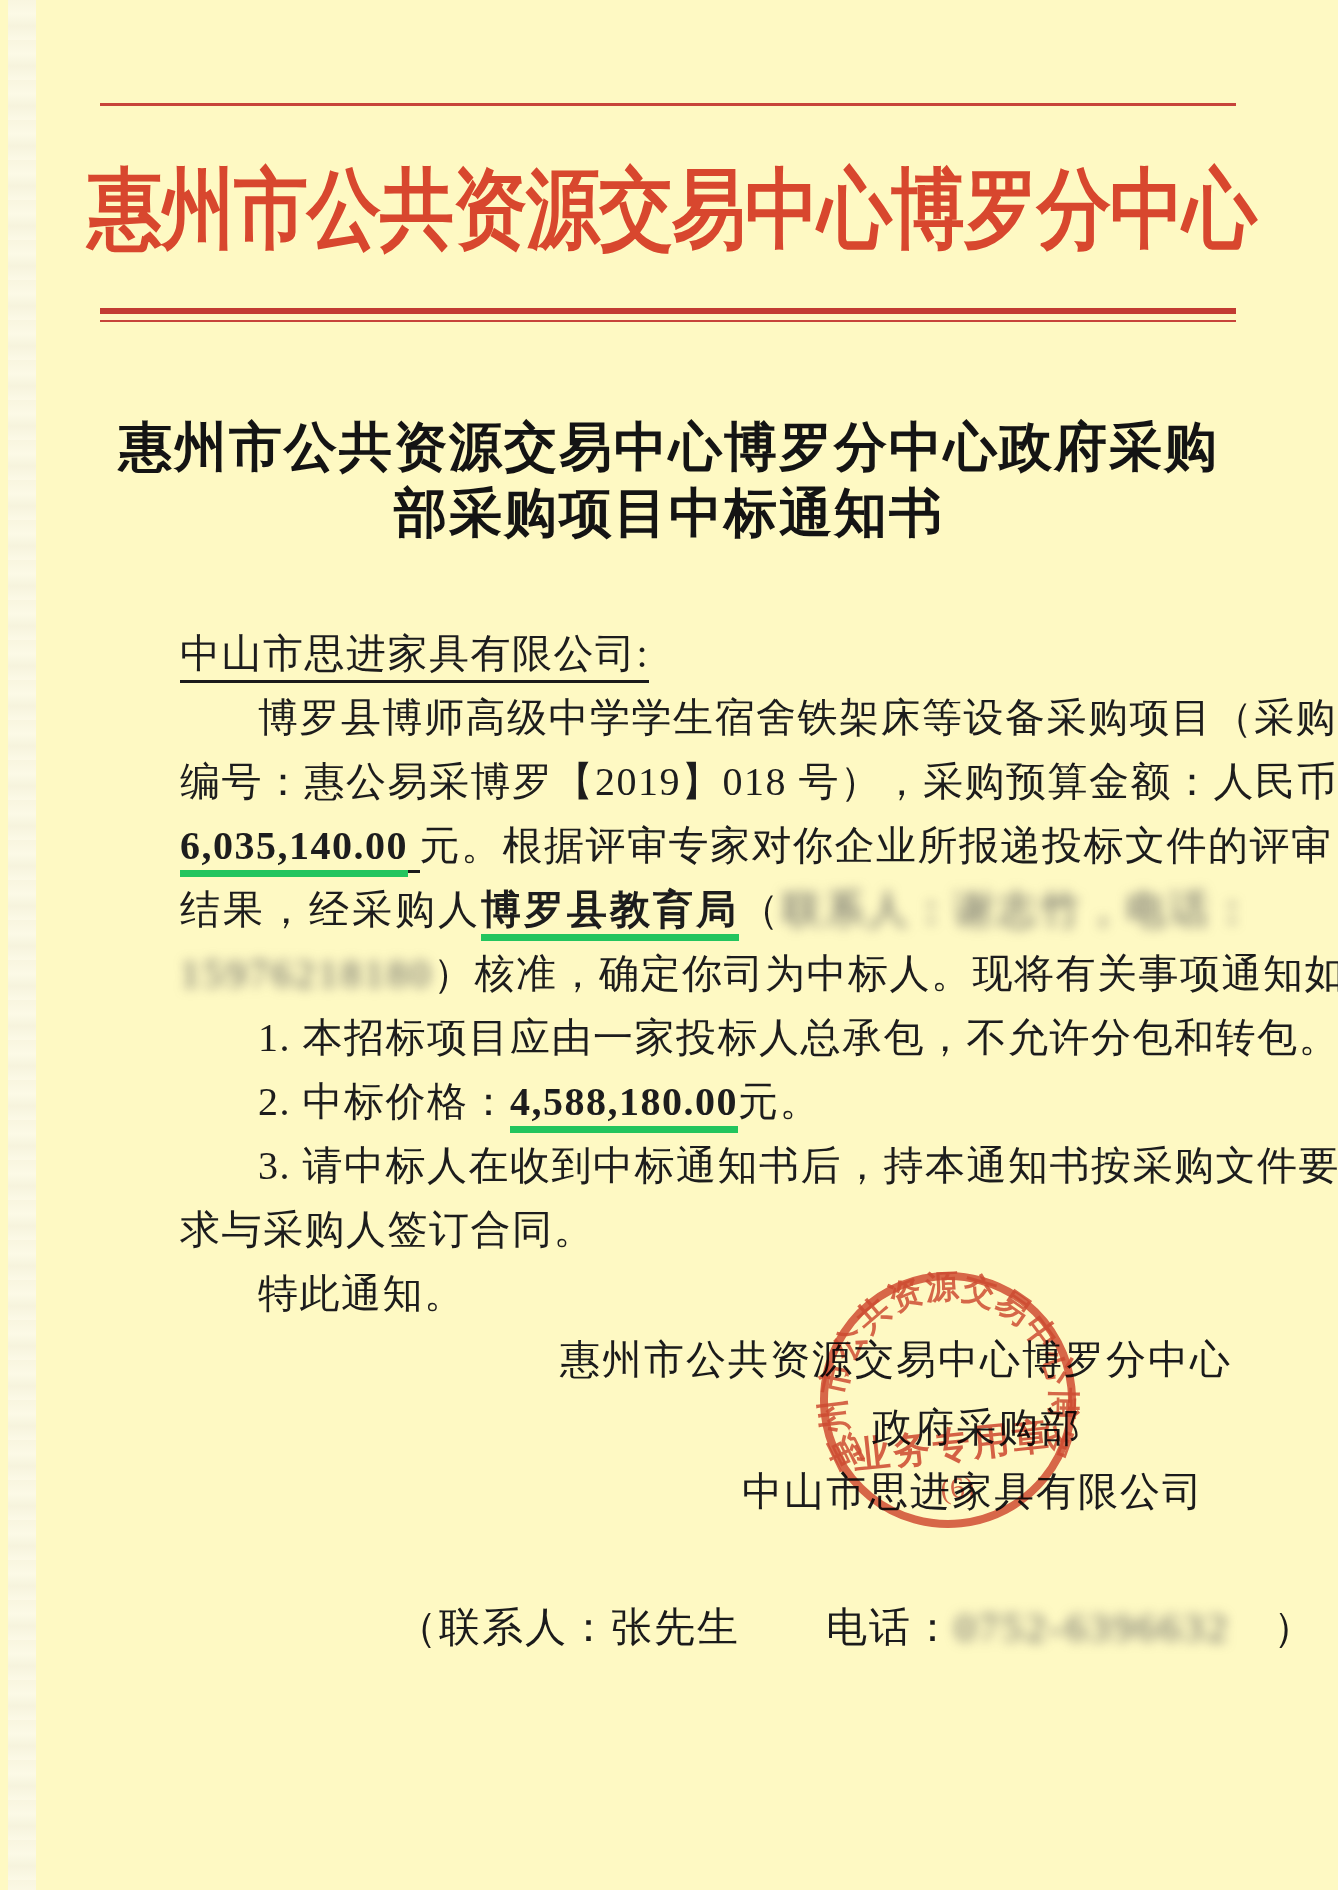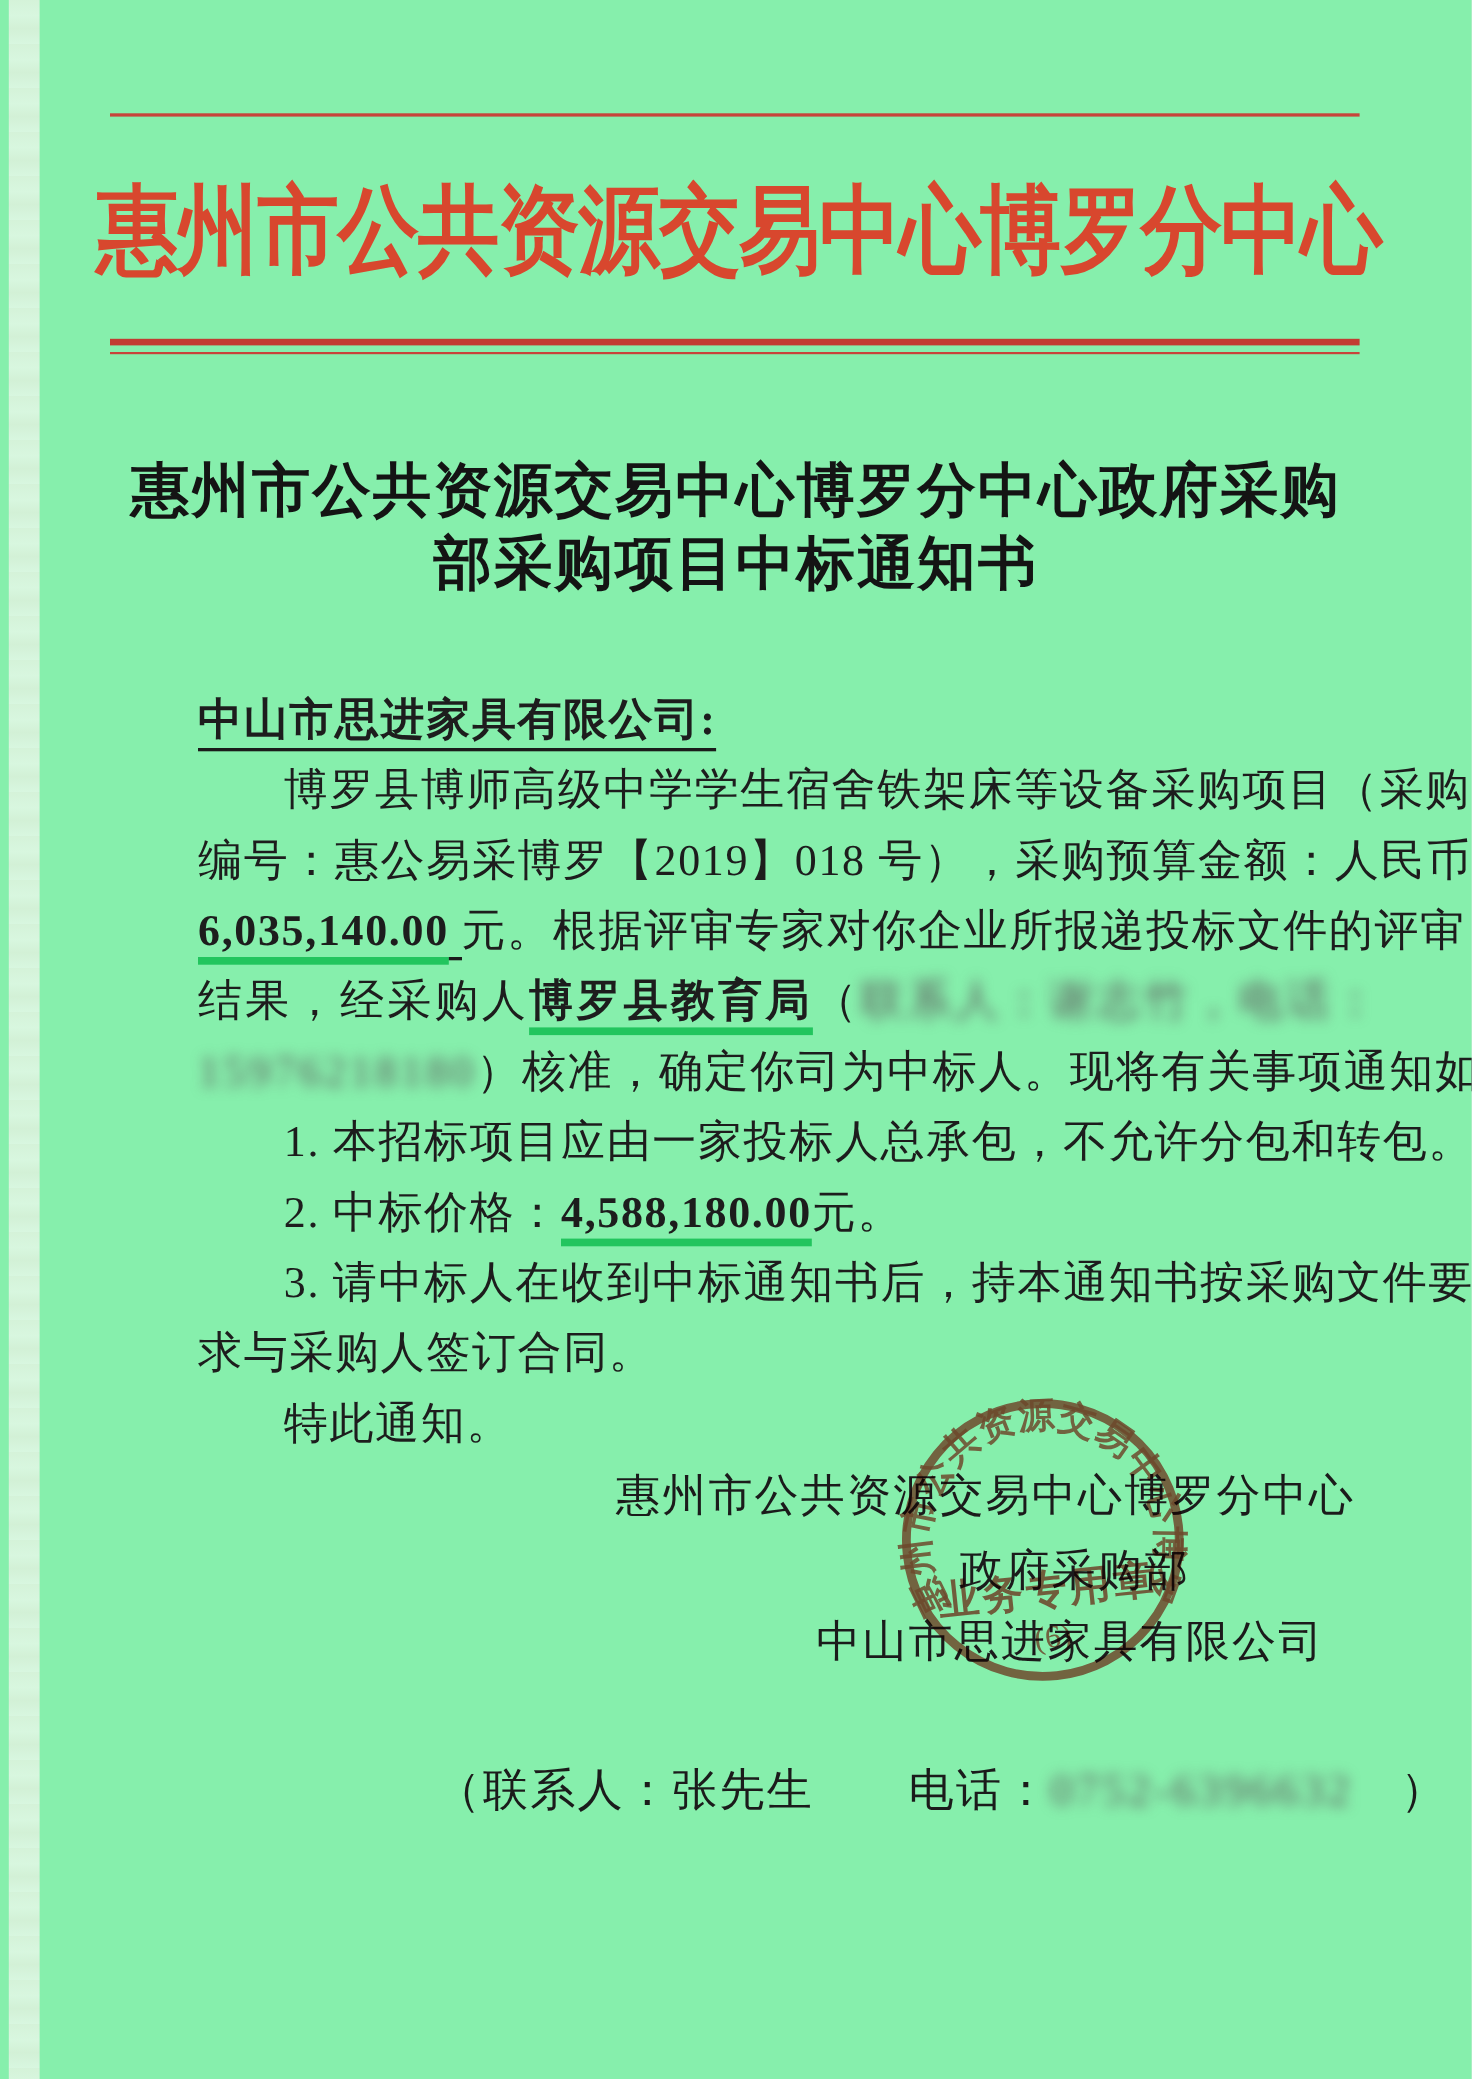--- a/index.html
+++ b/index.html
@@ -1,20 +1,20 @@
 <!DOCTYPE html>
 <html><head>
 <meta charset="utf-8">
 <style>
   html,body{margin:0;padding:0;background:#e9e9e9;}
   .page{
     position:relative;
     width:1338px;height:1890px;
     margin:0 auto;
-    background:#86efac;
+    background:#fef9c3;
     overflow:hidden;
     font-family:"Liberation Serif","DejaVu Serif",serif;
     color:#1d1d1d;
   }
   .scan-edge{
     position:absolute;left:8px;top:0;width:28px;height:100%;
     background:repeating-linear-gradient(
       to bottom,
       #f6f4ec 0px,#fbfaf5 14px,#f3f1e8 26px,#fbfaf6 40px);
     opacity:.7;
@@ -33,21 +33,21 @@
   .doc-title{
     position:absolute;left:0;top:414px;width:100%;
     text-align:center;font-size:53px;font-weight:700;color:#141414;
     line-height:66px;letter-spacing:2px;
   }
   .bodyline{
     position:absolute;left:180px;width:1020px;height:64px;line-height:64px;
     font-size:40px;letter-spacing:1.5px;white-space:nowrap;color:#1d1d1d;
   }
   .indent{padding-left:78px;}
-  .recipient{font-weight:700;}
+  .recipient{font-weight:400;}
   .recipient .u-name{border-bottom:3px solid #1b1b1b;padding-bottom:4px;}
   .u-val{font-weight:700;border-bottom:7px solid #22c55e;padding-bottom:2px;}
   .redacted{
     color:#5f5f5f;filter:blur(6px);letter-spacing:3px;
   }
   .sig{position:absolute;font-size:40px;letter-spacing:2px;white-space:nowrap;color:#1b1b1b;}
   .sig-org{top:1332px;left:560px;}
   .sig-dept{top:1400px;left:872px;}
   .sig-date{top:1464px;left:742px;}
   .contact-line{top:1600px;left:396px;position:absolute;font-size:41px;letter-spacing:2px;white-space:nowrap;color:#1b1b1b;}

